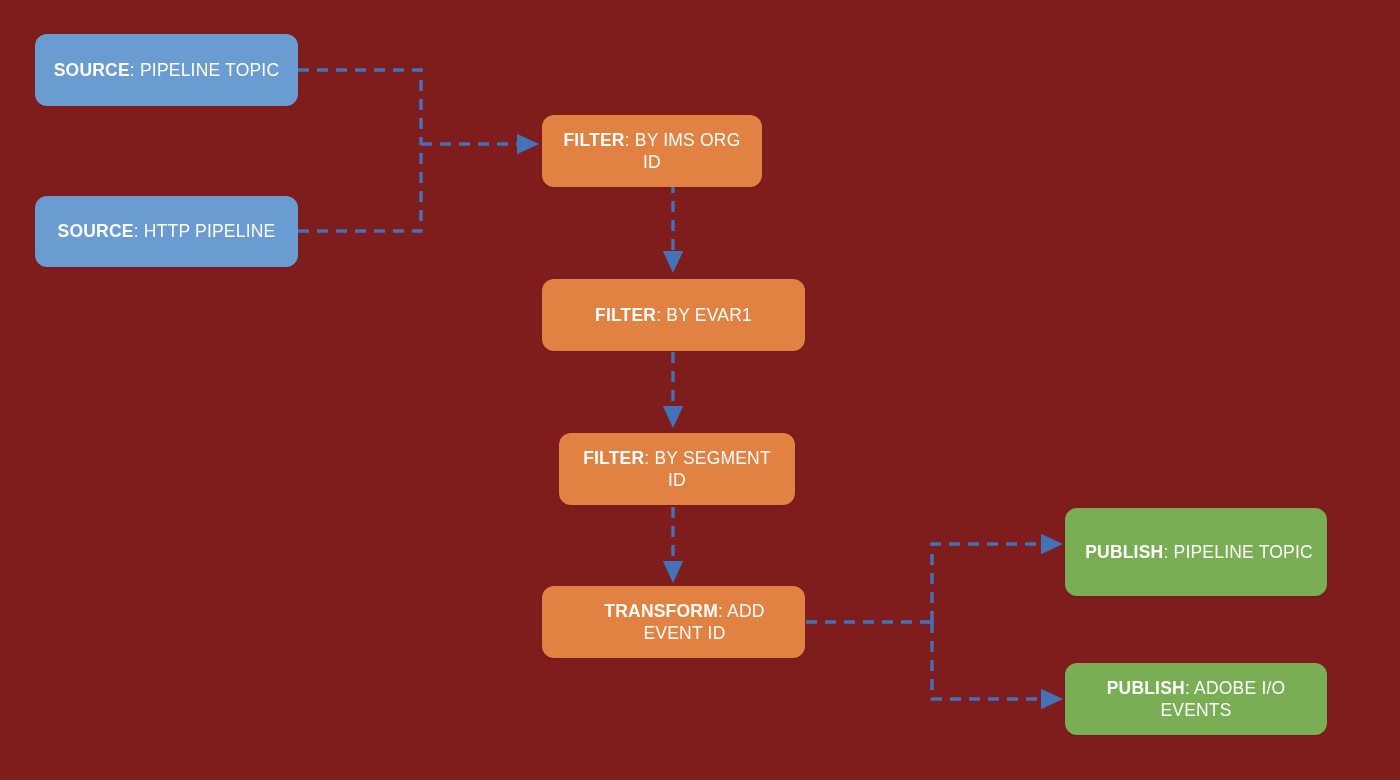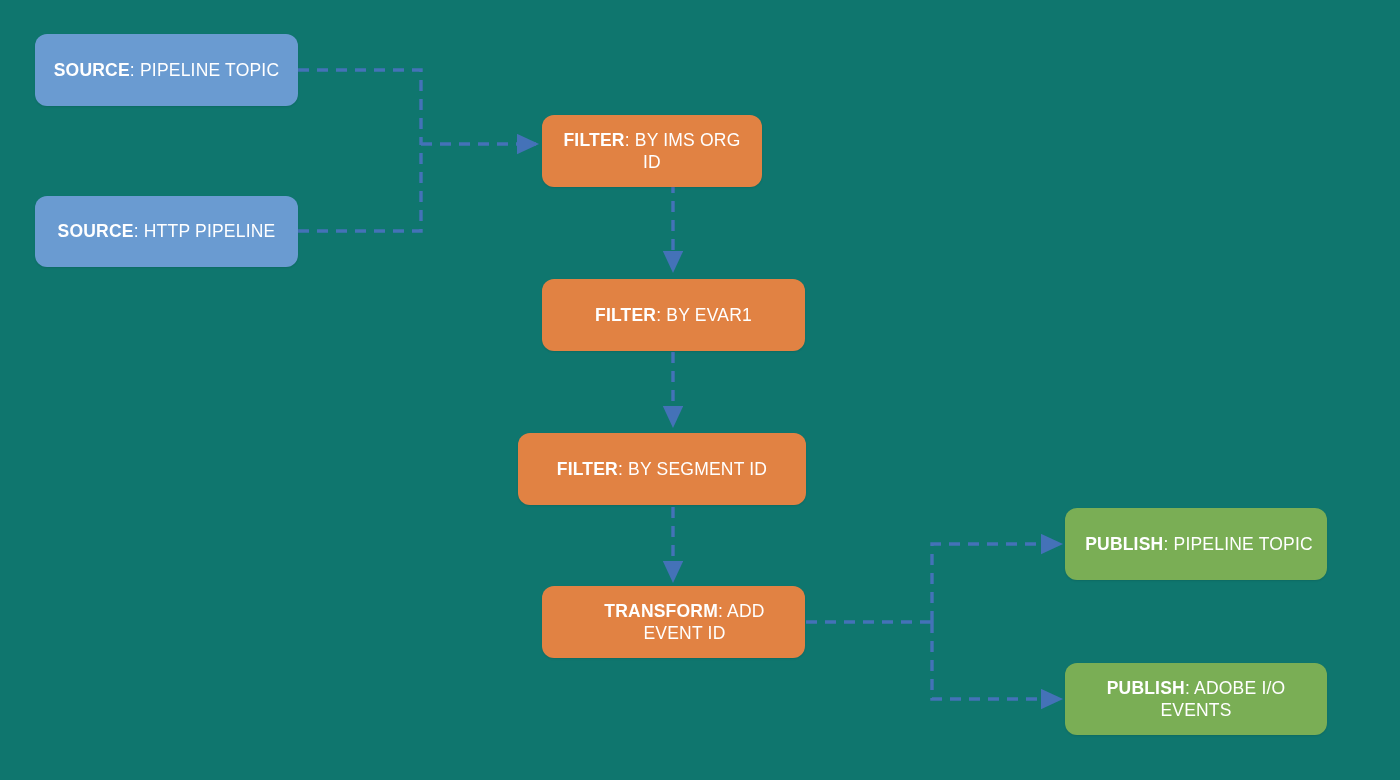--- a/index.html
+++ b/index.html
@@ -8,21 +8,21 @@
     padding: 0;
     background: #ffffff;
   }
   body {
     font-family: "Liberation Sans", sans-serif;
   }
   #canvas {
     position: relative;
     width: 1400px;
     height: 780px;
-    background: #0f766e;
+    background: #7f1d1d;
     overflow: hidden;
   }
   .node {
     position: absolute;
     box-sizing: border-box;
     border-radius: 12px;
     display: flex;
     align-items: center;
     justify-content: center;
     text-align: center;
@@ -99,29 +99,29 @@
   </div>
 
   <div class="node proc" style="left:542px; top:115px; width:220px; height:72px;">
     <span class="node-text"><span class="lbl-key">FILTER</span><span class="lbl-rest">: BY IMS ORG ID</span></span>
   </div>
 
   <div class="node proc" style="left:542px; top:279px; width:263px; height:72px;">
     <span class="node-text"><span class="lbl-key">FILTER</span><span class="lbl-rest">: BY EVAR1</span></span>
   </div>
 
-  <div class="node proc" style="left:518px; top:433px; width:288px; height:72px;">
+  <div class="node proc" style="left:559px; top:433px; width:236px; height:72px;">
     <span class="node-text"><span class="lbl-key">FILTER</span><span class="lbl-rest">: BY SEGMENT ID</span></span>
   </div>
 
   <div class="node proc" style="left:542px; top:586px; width:263px; height:72px;padding-left:36px;">
     <span class="node-text"><span class="lbl-key">TRANSFORM</span><span class="lbl-rest">: ADD EVENT ID</span></span>
   </div>
 
-  <div class="node pub" style="left:1065px; top:508px; width:262px; height:72px;padding-left:20px;">
+  <div class="node pub" style="left:1065px; top:508px; width:262px; height:88px;padding-left:20px;">
     <span class="node-text"><span class="lbl-key">PUBLISH</span><span class="lbl-rest">: PIPELINE TOPIC</span></span>
   </div>
 
   <div class="node pub" style="left:1065px; top:663px; width:262px; height:72px;justify-content:center;">
     <span class="node-text"><span class="lbl-key">PUBLISH</span><span class="lbl-rest">: ADOBE I/O EVENTS</span></span>
   </div>
 
 </div>
 
 </body></html>

